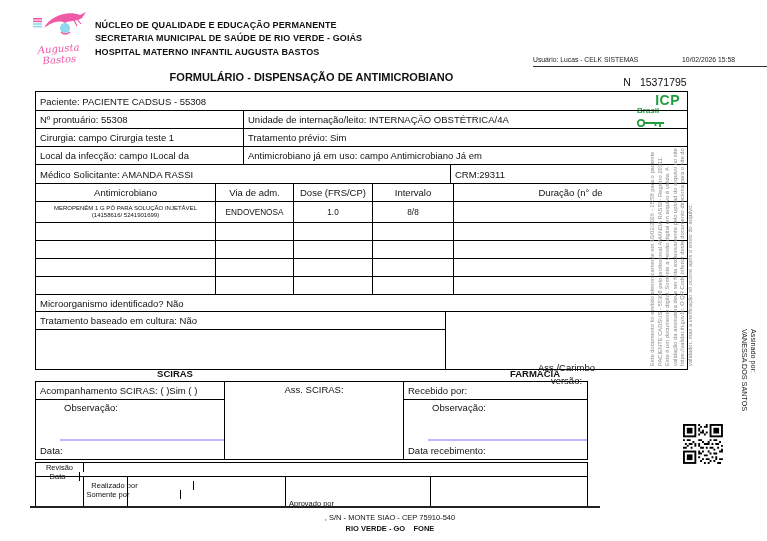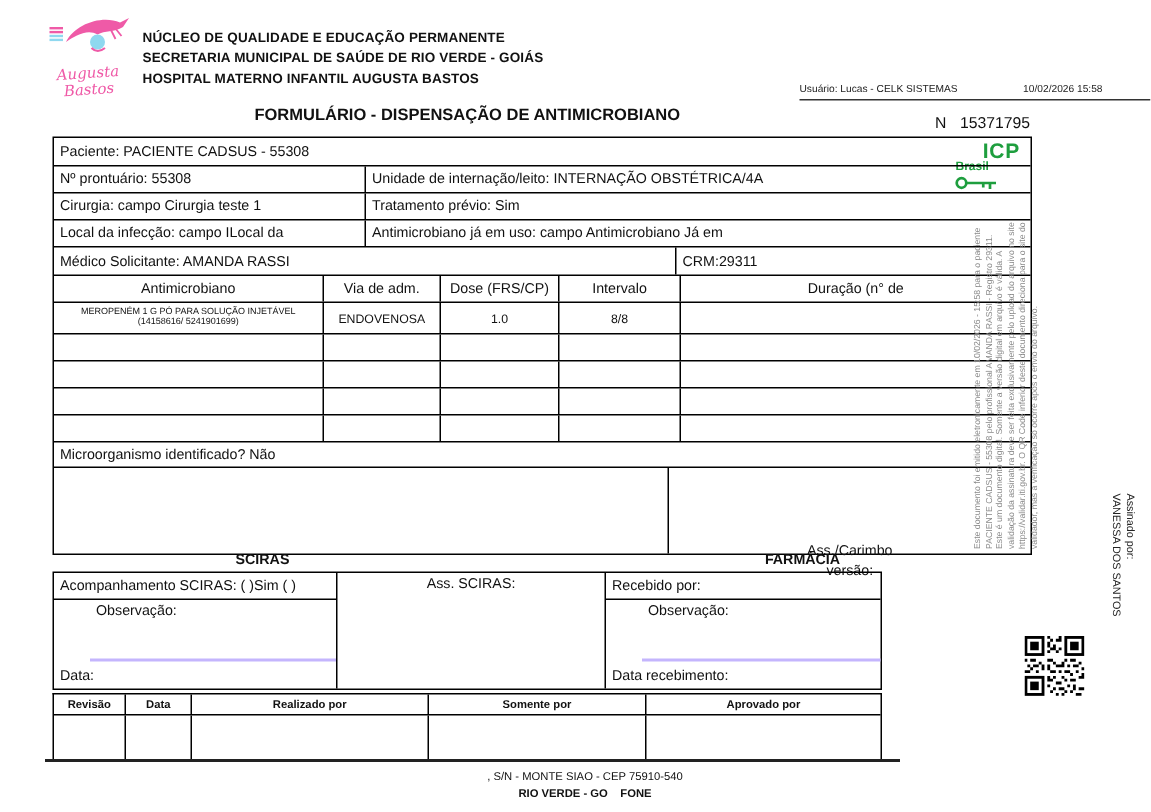--- a/index.html
+++ b/index.html
@@ -52,21 +52,21 @@
   .sc2 { width:179px; border-right:1px solid #000; }
   .sc3 { flex:1; }
   .srow { padding-left:4px; display:flex; align-items:center; }
   .sr18 { height:18px; border-bottom:1px solid #000; }
   .srTall { flex:1; border-bottom:2px solid #c4b5fd; align-items:flex-start; padding-top:2px;margin-left:24px; }
   .srLast { height:18px; }
   .sctr { justify-content:center; padding-left:0; padding-top:2px; align-items:flex-start; }
 
   
   .rtable { left:35px; top:462px; width:553px; border:1px solid #000; border-bottom:none; font-size:7.5px; }
-  .rhdr { display:flex; height:14px; border-bottom:1px solid #000; font-weight:bold; }
+  .rhdr { display:flex; height:14px; border-bottom:1px solid #000; font-weight:normal;flex-direction:column; }
   .rrow { display:flex; height:29px; }
   .rc { display:flex; align-items:center; justify-content:center; border-right:1px solid #000; }
   .rc:last-child { border-right:none; }
   .rc1 { width:48px; } .rc2 { width:44px; } .rc3 { width:158px; } .rc4 { width:145px; } .rc5 { flex:1; }
   .bottomrule { left:30px; top:506px; width:570px; height:2px; background:#222; }
 
   .footer { left:200px; top:513px; width:380px; text-align:center; font-size:7.5px; line-height:10.5px; }
   .footer .b { font-weight:bold; white-space:pre; }
 
   
@@ -186,20 +186,21 @@
         <div class="cell mc3 bR"></div>
         <div class="cell mc4 bR"></div>
         <div class="cell mc5"></div>
     </div>
 
     <div class="frow h17">
       <div class="cell wB">Microorganismo identificado? Não</div>
     </div>
     <div class="culture">
       <div class="cultleft">
+        <div class="cultrow1">Tratamento baseado em cultura: Não</div>
       </div>
       <div class="cultright">
         <div>Ass./Carimbo</div>
         <div>versão:</div>
       </div>
     </div>
   </div>
 
   <div class="abs schdr" style="left:35px;width:280px;">SCIRAS</div>
   <div class="abs schdr" style="left:440px;width:190px;">FARMÁCIA</div>

